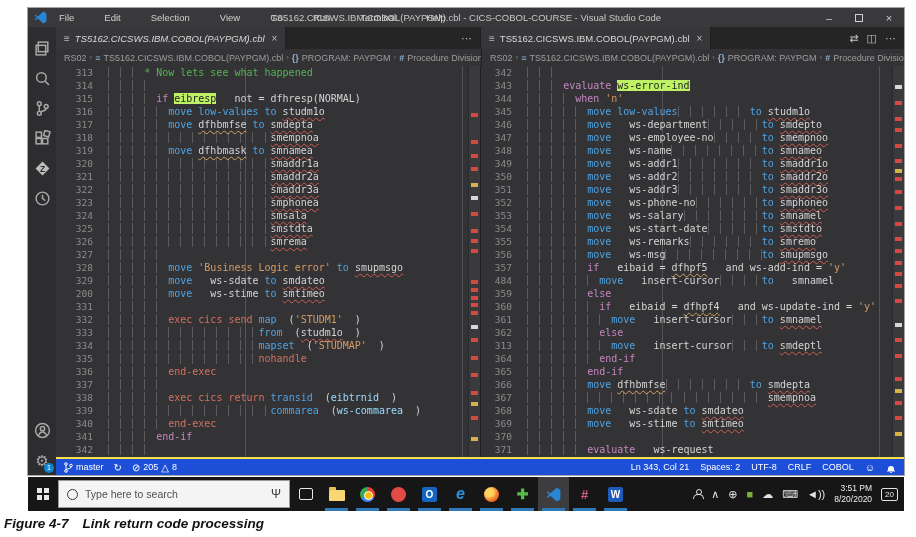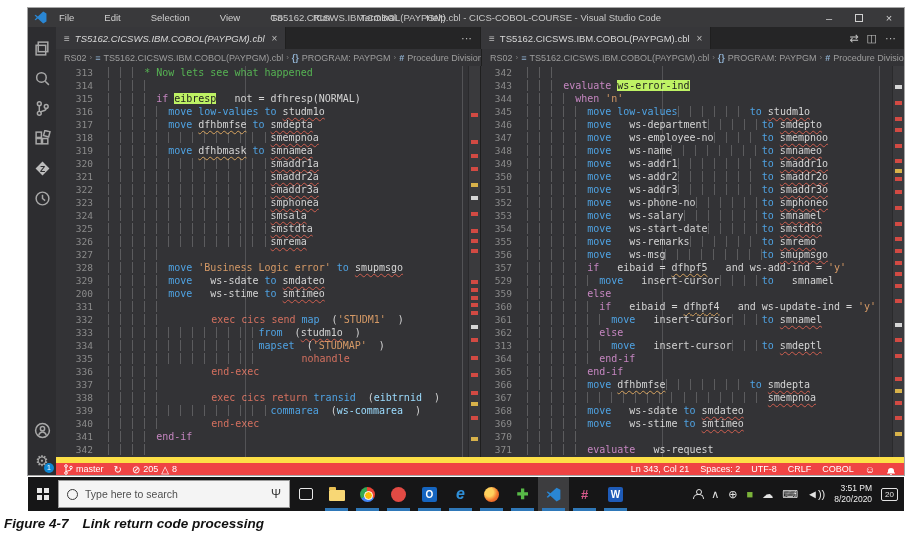--- a/index.html
+++ b/index.html
@@ -69,34 +69,34 @@
   .pane.right .ltext { padding-left:6px; }
 
   .sg-ws { background-image:repeating-linear-gradient(to right,
       rgba(255,255,255,.20) 0 1px, transparent 1px 12.04px); }
   .sg-cmt { color:#56b353; }
   .sg-kw { color:#c586c0; }
   .sg-kb { color:#4fa3e3; }
   .sg-lb { color:#9cdcfe; }
   .sg-pl { color:#d4d4d4;padding-left:12px; }
   .sg-st { color:#d69a66; }
-  .sg-ex { color:#d4705f;margin-left:43px; }
+  .sg-ex { color:#d4705f; }
   .sg-er { color:#d4d4d4; text-decoration:underline wavy #cf5f50 1px; text-underline-offset:2px; }
   .sg-wr { color:#d4d4d4; text-decoration:underline wavy #d7a35f 1px; text-underline-offset:2px;text-align:center; }
   .sg-hl { background:#bef264; color:#1d1d1d; }
 
   .ruler { position:absolute; top:0; right:0; width:12px; height:100%; background:#3a3a3d;
     border-left:1px solid #2a2a2c; }
   .rmark { position:absolute; right:2px; width:7px; height:4px; }
   .rmark.r { background:#d24a43; }
   .rmark.y { background:#d8b24a; }
   .rmark.w { background:#d6d6d6; }
   .ruler-line { position:absolute; top:0; bottom:0; width:1px; background:rgba(255,255,255,.16); }
 
-  .statusbar { height:18px; background:#ef4444; border-top:6px solid #fde047; color:#fff;
+  .statusbar { height:18px; background:#1d4ed8; border-top:2px solid #fde047; color:#fff;
     display:flex; align-items:center; font-size:9px; padding:0 8px; flex:0 0 auto; }
   .sb-left { display:flex; align-items:center; gap:10px; }
   .sb-item { display:flex; align-items:center; gap:3px; }
   .sb-right { margin-left:auto; display:flex; align-items:center; gap:11px; }
   .sb-ico { font-size:10px; }
   .bell svg, .smiley { display:block; }
 
   
   .taskbar { position:absolute; left:28px; top:477px; width:876px; height:34px; background:#161617;
     display:flex; align-items:stretch; }
@@ -363,21 +363,21 @@
                 <div class="code-line"><span class="lnum">348</span><span class="ltext"><span class="sg-ws">          </span><span class="sg-kb">move </span><span class="sg-pl">ws-name</span><span class="sg-ws">               </span><span class="sg-kb">to </span><span class="sg-er">smnameo</span></span></div>
                 <div class="code-line"><span class="lnum">349</span><span class="ltext"><span class="sg-ws">          </span><span class="sg-kb">move </span><span class="sg-pl">ws-addr1</span><span class="sg-ws">              </span><span class="sg-kb">to </span><span class="sg-er">smaddr1o</span></span></div>
                 <div class="code-line"><span class="lnum">350</span><span class="ltext"><span class="sg-ws">          </span><span class="sg-kb">move </span><span class="sg-pl">ws-addr2</span><span class="sg-ws">              </span><span class="sg-kb">to </span><span class="sg-er">smaddr2o</span></span></div>
                 <div class="code-line"><span class="lnum">351</span><span class="ltext"><span class="sg-ws">          </span><span class="sg-kb">move </span><span class="sg-pl">ws-addr3</span><span class="sg-ws">              </span><span class="sg-kb">to </span><span class="sg-er">smaddr3o</span></span></div>
                 <div class="code-line"><span class="lnum">352</span><span class="ltext"><span class="sg-ws">          </span><span class="sg-kb">move </span><span class="sg-pl">ws-phone-no</span><span class="sg-ws">           </span><span class="sg-kb">to </span><span class="sg-er">smphoneo</span></span></div>
                 <div class="code-line"><span class="lnum">353</span><span class="ltext"><span class="sg-ws">          </span><span class="sg-kb">move </span><span class="sg-pl">ws-salary</span><span class="sg-ws">             </span><span class="sg-kb">to </span><span class="sg-er">smnamel</span></span></div>
                 <div class="code-line"><span class="lnum">354</span><span class="ltext"><span class="sg-ws">          </span><span class="sg-kb">move </span><span class="sg-pl">ws-start-date</span><span class="sg-ws">         </span><span class="sg-kb">to </span><span class="sg-er">smstdto</span></span></div>
                 <div class="code-line"><span class="lnum">355</span><span class="ltext"><span class="sg-ws">          </span><span class="sg-kb">move </span><span class="sg-pl">ws-remarks</span><span class="sg-ws">            </span><span class="sg-kb">to </span><span class="sg-er">smremo</span></span></div>
                 <div class="code-line"><span class="lnum">356</span><span class="ltext"><span class="sg-ws">          </span><span class="sg-kb">move </span><span class="sg-pl">ws-msg</span><span class="sg-ws">                </span><span class="sg-kb">to </span><span class="sg-er">smupmsgo</span></span></div>
                 <div class="code-line"><span class="lnum">357</span><span class="ltext"><span class="sg-ws">          </span><span class="sg-kw">if </span><span class="sg-pl">eibaid = </span><span class="sg-wr">dfhpf5</span><span class="sg-pl"> and ws-add-ind = </span><span class="sg-st">'y'</span></span></div>
-                <div class="code-line"><span class="lnum">529</span><span class="ltext"><span class="sg-ws">            </span><span class="sg-kb">move </span><span class="sg-pl">insert-cursor</span><span class="sg-ws">       </span><span class="sg-kb">to </span><span class="sg-pl">smnamel</span></span></div>
+                <div class="code-line"><span class="lnum">484</span><span class="ltext"><span class="sg-ws">            </span><span class="sg-kb">move </span><span class="sg-pl">insert-cursor</span><span class="sg-ws">       </span><span class="sg-kb">to </span><span class="sg-pl">smnamel</span></span></div>
                 <div class="code-line"><span class="lnum">359</span><span class="ltext"><span class="sg-ws">          </span><span class="sg-kw">else</span></span></div>
                 <div class="code-line"><span class="lnum">360</span><span class="ltext"><span class="sg-ws">            </span><span class="sg-kw">if </span><span class="sg-pl">eibaid = </span><span class="sg-wr">dfhpf4</span><span class="sg-pl"> and ws-update-ind = </span><span class="sg-st">'y'</span></span></div>
                 <div class="code-line"><span class="lnum">361</span><span class="ltext"><span class="sg-ws">              </span><span class="sg-kb">move </span><span class="sg-pl">insert-cursor</span><span class="sg-ws">     </span><span class="sg-kb">to </span><span class="sg-er">smnamel</span></span></div>
                 <div class="code-line"><span class="lnum">362</span><span class="ltext"><span class="sg-ws">            </span><span class="sg-kw">else</span></span></div>
                 <div class="code-line"><span class="lnum">313</span><span class="ltext"><span class="sg-ws">              </span><span class="sg-kb">move </span><span class="sg-pl">insert-cursor</span><span class="sg-ws">     </span><span class="sg-kb">to </span><span class="sg-er">smdeptl</span></span></div>
                 <div class="code-line"><span class="lnum">364</span><span class="ltext"><span class="sg-ws">            </span><span class="sg-kw">end-if</span></span></div>
                 <div class="code-line"><span class="lnum">365</span><span class="ltext"><span class="sg-ws">          </span><span class="sg-kw">end-if</span></span></div>
                 <div class="code-line"><span class="lnum">366</span><span class="ltext"><span class="sg-ws">          </span><span class="sg-kb">move </span><span class="sg-wr">dfhbmfse</span><span class="sg-ws">              </span><span class="sg-kb">to </span><span class="sg-er">smdepta</span></span></div>
                 <div class="code-line"><span class="lnum">367</span><span class="ltext"><span class="sg-ws">                                        </span><span class="sg-er">smempnoa</span></span></div>
                 <div class="code-line"><span class="lnum">368</span><span class="ltext"><span class="sg-ws">          </span><span class="sg-kb">move </span><span class="sg-pl">ws-sdate</span><span class="sg-kb"> to </span><span class="sg-er">smdateo</span></span></div>

